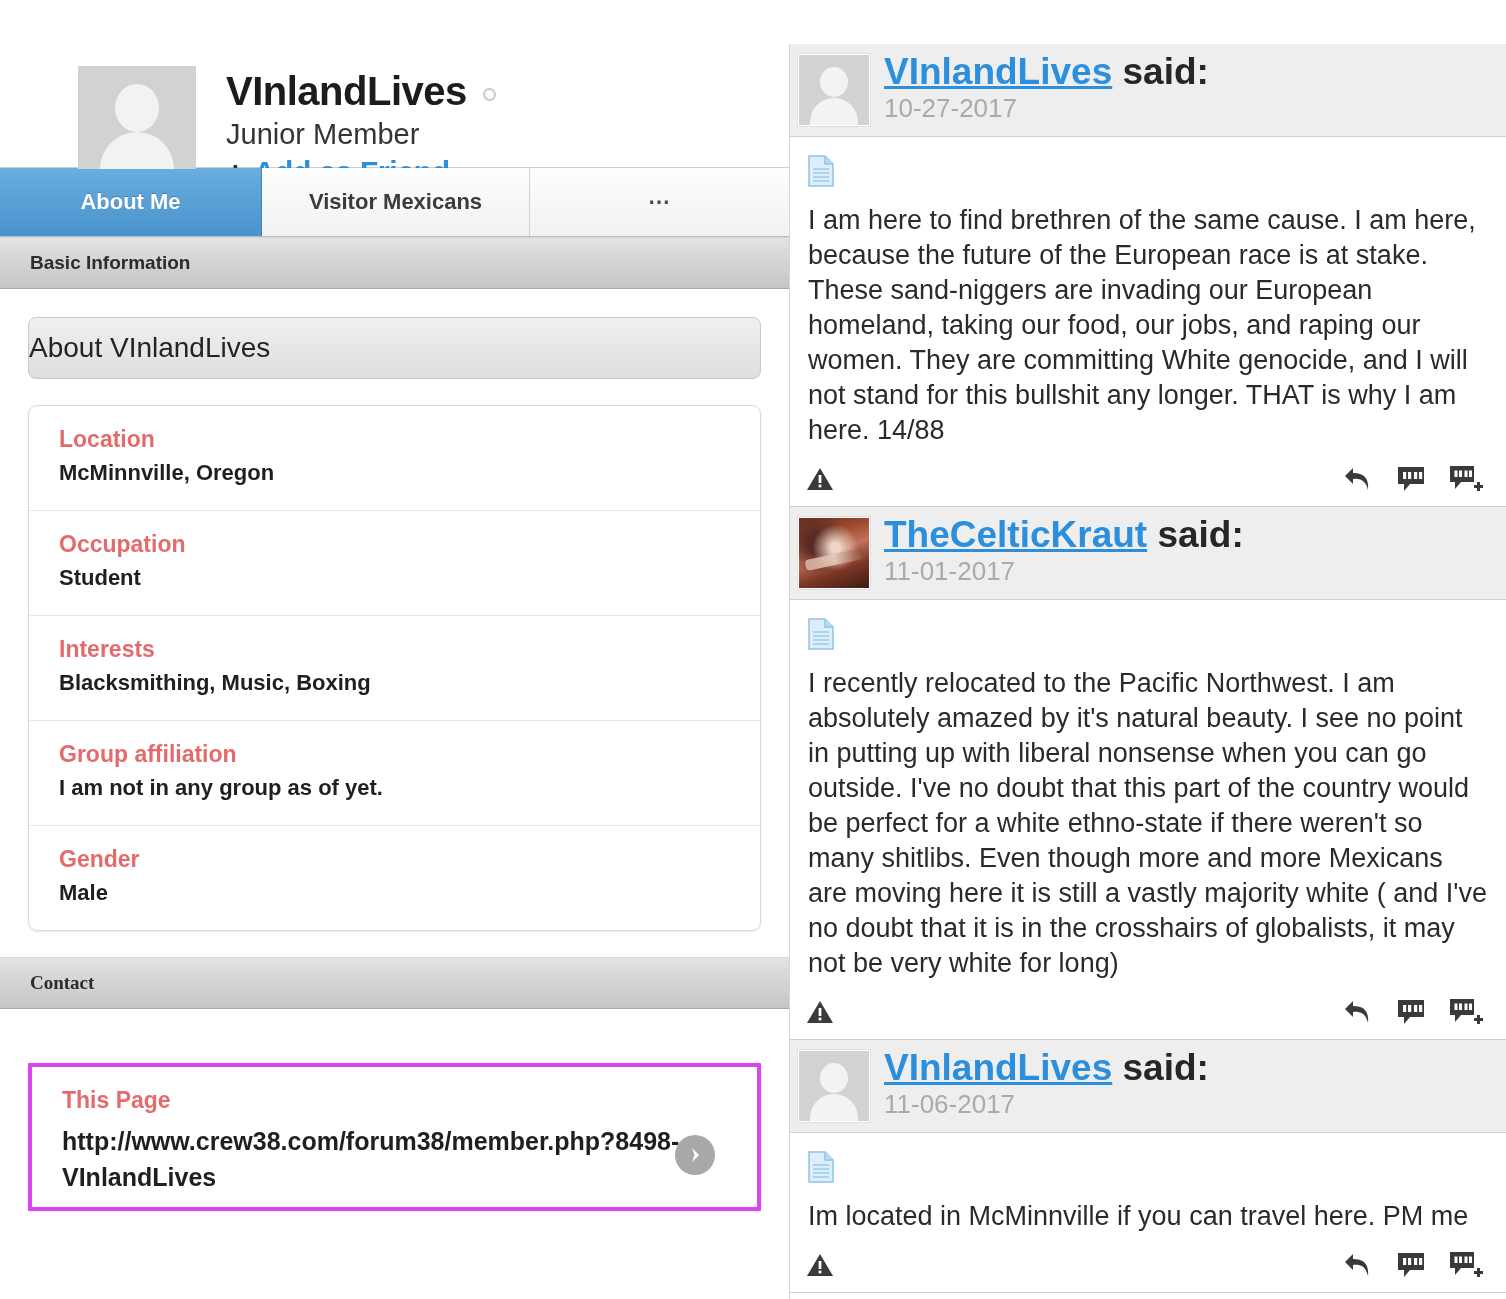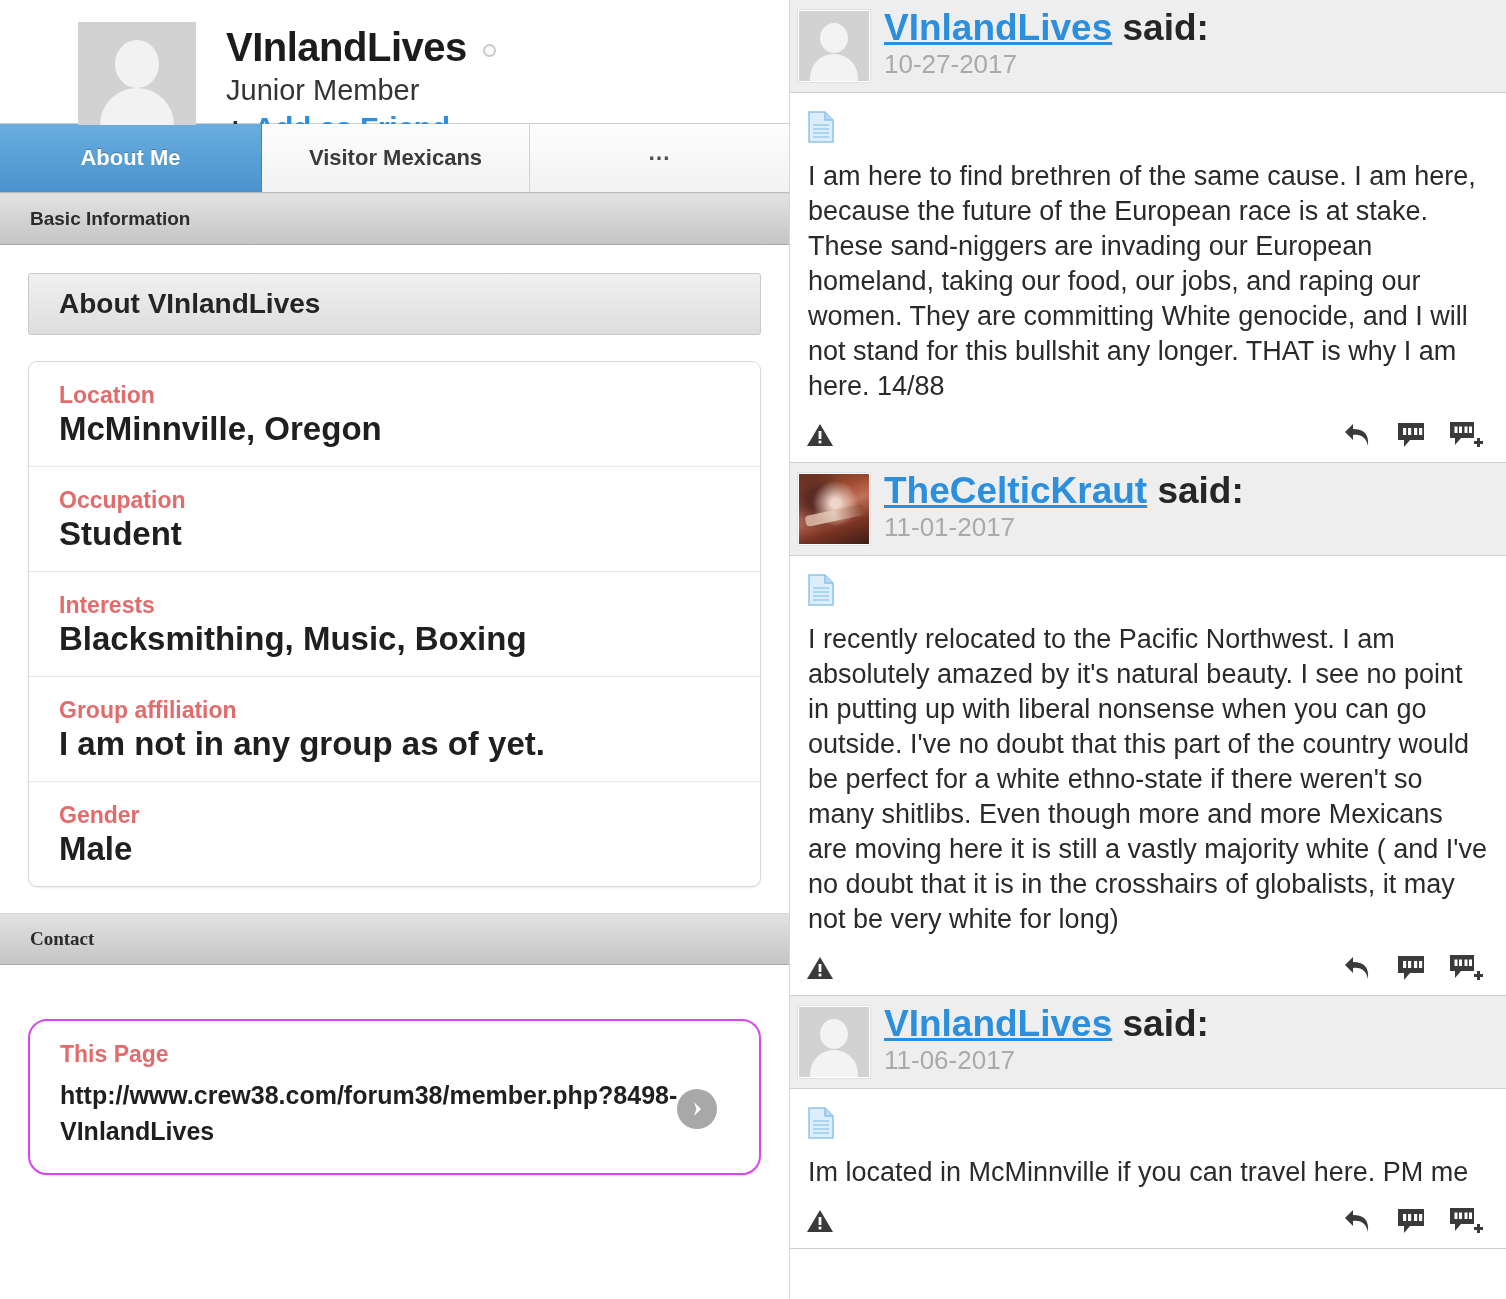--- a/index.html
+++ b/index.html
@@ -12,20 +12,21 @@
     height: 1299px;
     font-family: "Liberation Sans", sans-serif;
     overflow: hidden;
   }
   .page {
     width: 1506px;
     height: 978px;
     display: flex;
     align-items: flex-start;
     background: #0c4a6e;
+    margin-top: 44px;
   }
 
   
   .left-panel {
     width: 790px;
     height: 1299px;
     background: #ffffff;
     position: relative;
     overflow: hidden;
     border-right: 1px solid #d6d6d6;
@@ -171,28 +172,27 @@
   }
 
   .section-body {
     padding: 28px 28px 0 28px;
     background: #ffffff;
   }
 
   .about-title-card {
     border: 1px solid #c8c8c8;
     background: linear-gradient(to bottom, #f0f0f0 0%, #dedede 100%);
-    border-radius: 3px;
+    border-radius: 8px;
     height: 62px;
     display: flex;
     align-items: center;
-    padding-left: 30px;
     box-sizing: border-box;
     font-size: 28px;
-    font-weight: bold;
+    font-weight: normal;
     color: #242424;
   }
 
   .info-card {
     margin-top: 26px;
     border: 1px solid #d9d9d9;
     border-radius: 9px;
     background: #ffffff;
     box-shadow: 0 1px 2px rgba(0,0,0,0.08);
     overflow: hidden;
@@ -202,34 +202,34 @@
     border-bottom: 1px solid #e6e6e6;
   }
   .info-row:last-child { border-bottom: none; }
   .info-label {
     font-size: 23px;
     font-weight: bold;
     color: #e36b6b;
     line-height: 30px;
   }
   .info-value {
-    font-size: 33px;
+    font-size: 22px;
     font-weight: bold;
     color: #1f1f1f;
     line-height: 34px;
     margin-top: 2px;
   }
 
   .contact-card {
     margin-top: 26px;
-    border: 2px solid #d946ef;
-    border-radius: 19px;
+    border: 4px solid #d946ef;
+    border-radius: 1px;
     background: #ffffff;
     box-shadow: 0 1px 2px rgba(0,0,0,0.08);
-    padding: 18px 30px 24px 30px;
+    padding: 18px 30px 12px 30px;
     position: relative;
     min-height: 140px;
     box-sizing: border-box;
   }
   .contact-url {
     font-size: 25px;
     font-weight: bold;
     color: #1f1f1f;
     line-height: 36px;
     margin-top: 8px;

